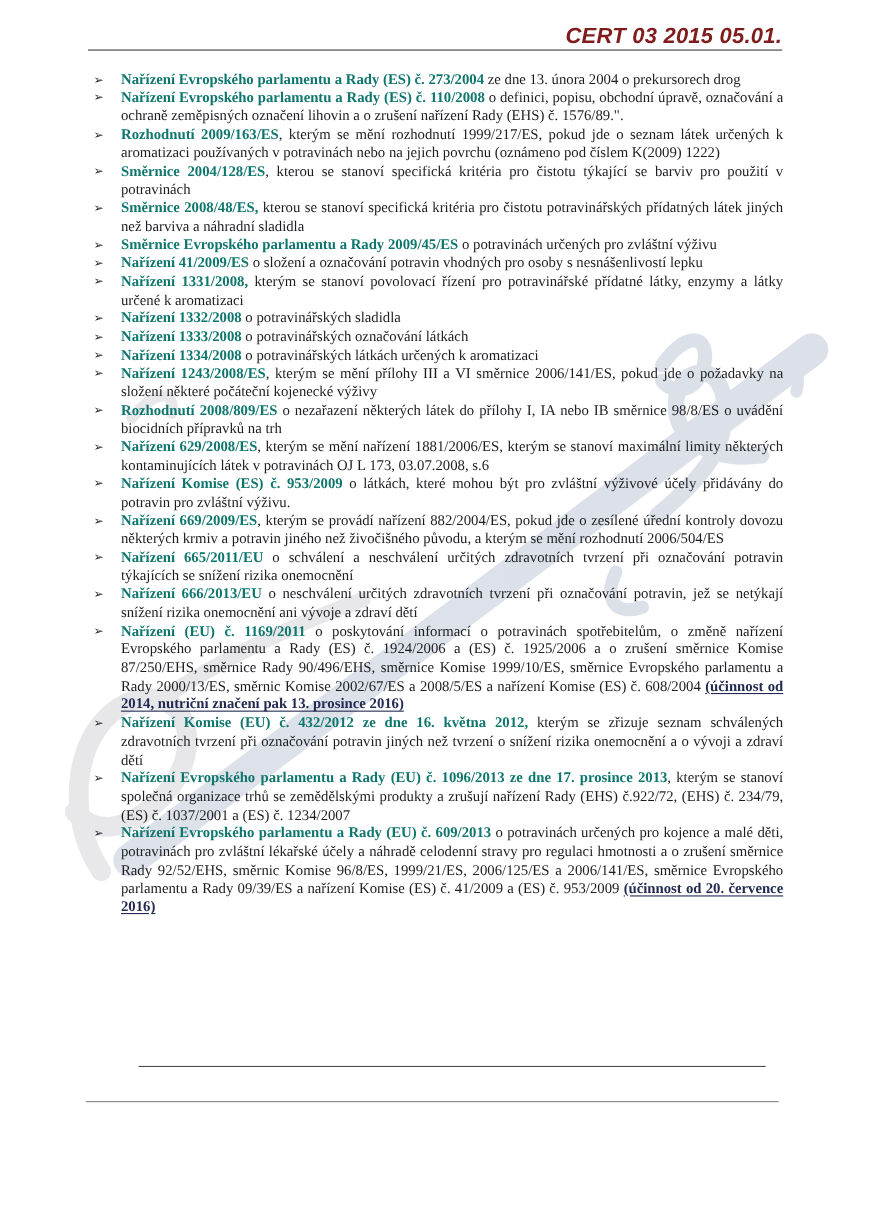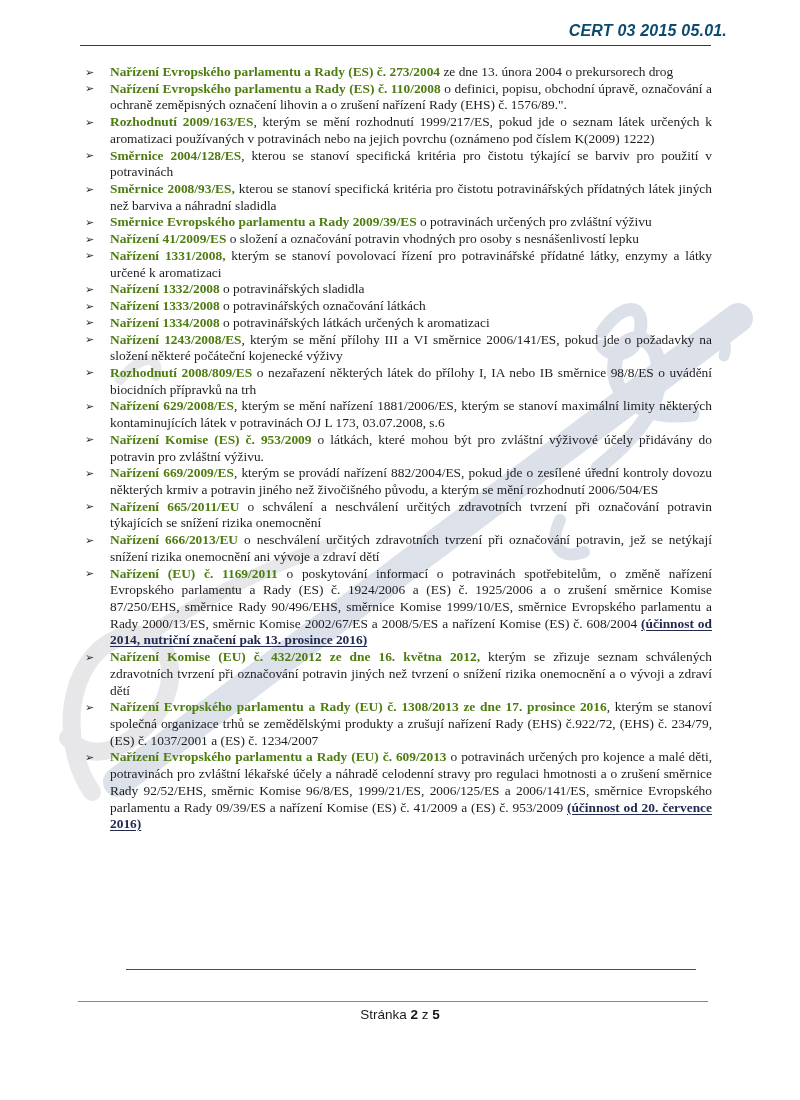--- a/index.html
+++ b/index.html
@@ -4,43 +4,43 @@
 <style>
   html,body{margin:0;padding:0;}
   body{
     width:800px;height:1100px;position:relative;overflow:hidden;
     background:#ffffff;
     font-family:"Liberation Serif", serif;
   }
   .page{position:absolute;inset:0;}
   .watermark{position:absolute;left:0;top:0;z-index:0;pointer-events:none;}
   .header-code{
-    position:absolute;top:22px;left:96px;width:631px;z-index:2;
+    position:absolute;top:22px;left:80px;width:631px;z-index:2;
     text-align:right;
     font-family:"Liberation Sans", sans-serif;
-    font-style:italic;font-weight:bold;font-size:16px;color:#0c4a6e;
+    font-style:italic;font-weight:bold;font-size:20px;color:#7f1d1d;
     letter-spacing:0.2px;
   }
   .header-rule{
     position:absolute;top:45px;left:80px;width:631px;z-index:2;
     border-top:1.6px solid #3c3c40;
   }
   .reg-list{
     position:absolute;top:64px;left:80px;width:632px;z-index:1;
     margin:0;padding:0;list-style:none;
     font-size:13.4px;line-height:16.72px;color:#1d1d21;
     text-align:justify;
   }
   .reg-list li{position:relative;padding-left:30px;margin:0;}
   .bullet{
     position:absolute;left:5px;top:0.5px;
     font-size:11px;color:#26262b;
     font-family:"DejaVu Sans", sans-serif;
   }
-  .b{font-weight:bold;color:#4d7c0f;}
+  .b{font-weight:bold;color:#0f766e;}
   .u{
     font-weight:bold;text-decoration:underline;
     text-underline-offset:2px;color:#232a52;
   }
   .closing-rule{
     position:absolute;top:969px;left:126px;width:570px;z-index:1;
     border-top:1.4px solid #4c4c50;
   }
   .footer-rule{
     position:absolute;top:1001px;left:78px;width:630px;z-index:1;
@@ -84,24 +84,24 @@
       <li>
       <span class="bullet">➢</span><span class="b">Nařízení Evropského parlamentu a Rady (ES) č. 110/2008</span><span> o definici, popisu, obchodní úpravě, označování a ochraně zeměpisných označení lihovin a o zrušení nařízení Rady (EHS) č. 1576/89.".</span>
     </li>
       <li>
       <span class="bullet">➢</span><span class="b">Rozhodnutí 2009/163/ES</span><span>, kterým se mění rozhodnutí 1999/217/ES, pokud jde o seznam látek určených k aromatizaci používaných v potravinách nebo na jejich povrchu (oznámeno pod číslem K(2009) 1222)</span>
     </li>
       <li>
       <span class="bullet">➢</span><span class="b">Směrnice 2004/128/ES</span><span>, kterou se stanoví specifická kritéria pro čistotu týkající se barviv pro použití v potravinách</span>
     </li>
       <li>
-      <span class="bullet">➢</span><span class="b">Směrnice 2008/93/ES,</span><span> kterou se stanoví specifická kritéria pro čistotu potravinářských přídatných látek jiných než barviva a náhradní sladidla</span>
+      <span class="bullet">➢</span><span class="b">Směrnice 2008/48/ES,</span><span> kterou se stanoví specifická kritéria pro čistotu potravinářských přídatných látek jiných než barviva a náhradní sladidla</span>
     </li>
       <li>
-      <span class="bullet">➢</span><span class="b">Směrnice Evropského parlamentu a Rady 2009/39/ES</span><span> o potravinách určených pro zvláštní výživu</span>
+      <span class="bullet">➢</span><span class="b">Směrnice Evropského parlamentu a Rady 2009/45/ES</span><span> o potravinách určených pro zvláštní výživu</span>
     </li>
       <li>
       <span class="bullet">➢</span><span class="b">Nařízení 41/2009/ES</span><span> o složení a označování potravin vhodných pro osoby s nesnášenlivostí lepku</span>
     </li>
       <li>
       <span class="bullet">➢</span><span class="b">Nařízení 1331/2008,</span><span> kterým se stanoví povolovací řízení pro potravinářské přídatné látky, enzymy a látky určené k aromatizaci</span>
     </li>
       <li>
       <span class="bullet">➢</span><span class="b">Nařízení 1332/2008</span><span> o potravinářských sladidla</span>
     </li>
@@ -132,26 +132,23 @@
       <li>
       <span class="bullet">➢</span><span class="b">Nařízení 666/2013/EU</span><span> o neschválení určitých zdravotních tvrzení při označování potravin, jež se netýkají snížení rizika onemocnění ani vývoje a zdraví dětí</span>
     </li>
       <li>
       <span class="bullet">➢</span><span class="b">Nařízení (EU) č. 1169/2011</span><span> o poskytování informací o potravinách spotřebitelům, o změně nařízení Evropského parlamentu a Rady (ES) č. 1924/2006 a (ES) č. 1925/2006 a o zrušení směrnice Komise 87/250/EHS, směrnice Rady 90/496/EHS, směrnice Komise 1999/10/ES, směrnice Evropského parlamentu a Rady 2000/13/ES, směrnic Komise 2002/67/ES a 2008/5/ES a nařízení Komise (ES) č. 608/2004 </span><span class="u">(účinnost od 2014, nutriční značení pak 13. prosince 2016)</span>
     </li>
       <li>
       <span class="bullet">➢</span><span class="b">Nařízení Komise (EU) č. 432/2012 ze dne 16. května 2012,</span><span> kterým se zřizuje seznam schválených zdravotních tvrzení při označování potravin jiných než tvrzení o snížení rizika onemocnění a o vývoji a zdraví dětí</span>
     </li>
       <li>
-      <span class="bullet">➢</span><span class="b">Nařízení Evropského parlamentu a Rady (EU) č. 1308/2013 ze dne 17. prosince 2016</span><span>, kterým se stanoví společná organizace trhů se zemědělskými produkty a zrušují nařízení Rady (EHS) č.922/72, (EHS) č. 234/79, (ES) č. 1037/2001 a (ES) č. 1234/2007</span>
+      <span class="bullet">➢</span><span class="b">Nařízení Evropského parlamentu a Rady (EU) č. 1096/2013 ze dne 17. prosince 2013</span><span>, kterým se stanoví společná organizace trhů se zemědělskými produkty a zrušují nařízení Rady (EHS) č.922/72, (EHS) č. 234/79, (ES) č. 1037/2001 a (ES) č. 1234/2007</span>
     </li>
       <li>
       <span class="bullet">➢</span><span class="b">Nařízení Evropského parlamentu a Rady (EU) č. 609/2013</span><span> o potravinách určených pro kojence a malé děti, potravinách pro zvláštní lékařské účely a náhradě celodenní stravy pro regulaci hmotnosti a o zrušení směrnice Rady 92/52/EHS, směrnic Komise 96/8/ES, 1999/21/ES, 2006/125/ES a 2006/141/ES, směrnice Evropského parlamentu a Rady 09/39/ES a nařízení Komise (ES) č. 41/2009 a (ES) č. 953/2009 </span><span class="u">(účinnost od 20. července 2016)</span>
     </li>
     </ul>
 
   <div class="closing-rule"></div>
   <div class="footer-rule"></div>
-  <div class="page-number">
-    <span>Stránka</span>&nbsp;<span class="b">2</span>&nbsp;<span>z</span>&nbsp;<span class="b">5</span>
-  </div>
 
 </div>
 
 </body></html>

